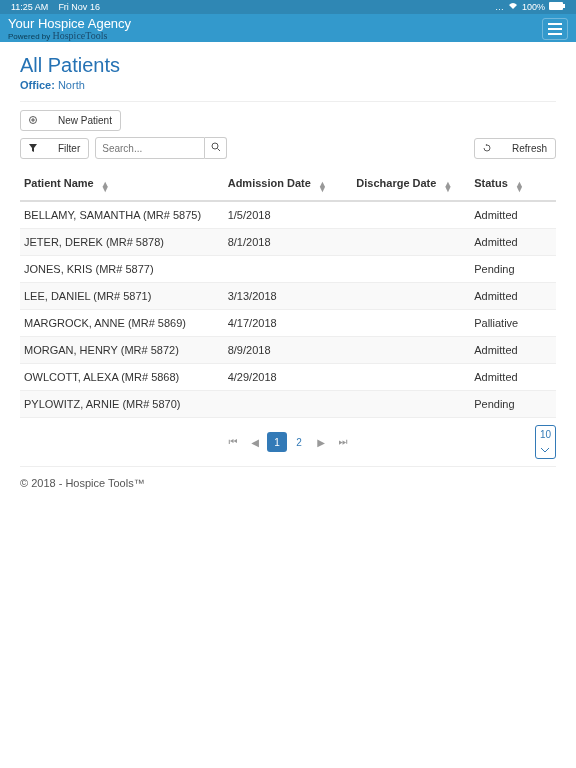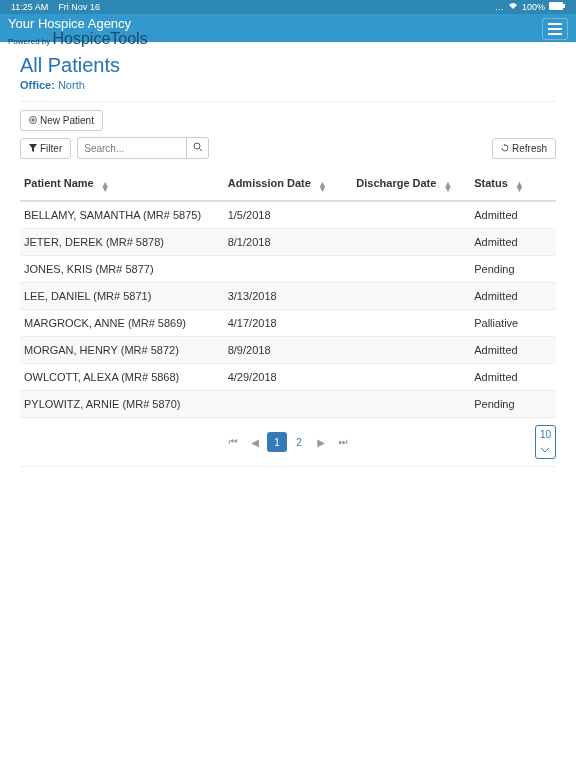--- a/index.html
+++ b/index.html
@@ -2,31 +2,31 @@
 <html><head>
 <meta charset="utf-8">
 <style>
 * { box-sizing: border-box; margin: 0; padding: 0; }
 body { font-family: -apple-system, BlinkMacSystemFont, "Segoe UI", Helvetica, Arial, sans-serif; font-size: 12px; color: #333; background: #fff; width: 576px; }
 .status-bar { background: #2f87b4; color: #fff; height: 14px; display: flex; justify-content: space-between; align-items: center; padding: 0 11px; font-size: 9px; }
 .status-right { display: flex; align-items: center; gap: 4px; }
 .header-bar { background: #3399cc; color: #fff; height: 28px; display: flex; justify-content: space-between; align-items: flex-start; padding: 2px 8px 0 8px; }
 .agency-title { font-size: 13px; font-weight: 400; color: #fff; }
 .powered-by { font-size: 8px; color: #0b3a52; margin-top: -1px; }
-.powered-by .logo { font-family: Liberation Sans, sans-serif; font-size: 16px; color: #1a4a6b; }
+.powered-by .logo { font-family: Liberation Serif, serif; font-size: 10px; color: #1a4a6b; }
 .hamburger { width: 26px; height: 22px; border: 1px solid rgba(255,255,255,0.3); border-radius: 3px; display: flex; flex-direction: column; justify-content: center; align-items: center; gap: 3px; margin-top: 2px; cursor: pointer; }
 .hamburger span { width: 14px; height: 2px; background: #fff; display: block; }
 .content { padding: 12px 20px; }
 .page-title { color: #2572b4; font-size: 20px; font-weight: 500; margin-bottom: 2px; }
 .office-line { font-size: 11px; margin-bottom: 10px; }
 .office-label { color: #2572b4; font-weight: 600; }
 .office-value { color: #337ab7; }
 hr.sep { border: none; border-top: 1px solid #eee; margin: 0 0 8px 0; }
 .toolbar-row { display: flex; justify-content: space-between; align-items: center; margin-bottom: 6px; }
-.btn { background: #fff; border: 1px solid #ccc; border-radius: 3px; padding: 4px 8px; font-size: 10px; color: #333; cursor: pointer; display: inline-flex; align-items: flex-end; gap: 3px; }
+.btn { background: #fff; border: 1px solid #ccc; border-radius: 3px; padding: 4px 8px; font-size: 10px; color: #333; cursor: pointer; display: inline-flex; align-items: flex-end; gap: 21px; }
 .filter-row { display: flex; align-items: center; gap: 6px; margin-bottom: 10px; justify-content: space-between; }
 .filter-left { display: flex; align-items: center; gap: 6px; }
 .search-wrap { display: flex; }
 .search-input { border: 1px solid #ccc; border-radius: 3px 0 0 3px; padding: 4px 6px; font-size: 10px; width: 110px; height: 22px; }
 .search-btn { border: 1px solid #ccc; border-left: none; border-radius: 0 3px 3px 0; background: #fff; width: 22px; height: 22px; cursor: pointer; display: flex; align-items: center; justify-content: center; font-size: 10px; color: #555; }
 table.patients { width: 100%; border-collapse: collapse; font-size: 11px; }
 table.patients th { text-align: left; padding: 8px 4px; border-bottom: 2px solid #ddd; font-weight: 700; color: #333; font-size: 11px; }
 table.patients th .sort { margin-left: 4px; color: #999; font-size: 9px; display: inline-flex; flex-direction: column; line-height: 5px; }
 table.patients td { padding: 7px 4px; border-bottom: 1px solid #eee; }
 table.patients tr:nth-child(even) td { background: #f9f9f9; }
@@ -227,13 +227,14 @@
       <span>10</span>
       <span>
         <svg width="8" height="5" viewBox="0 0 8 5">
             <path d="M0 0 L4 4 L8 0" fill="none" stroke="#337ab7" stroke-width="1"></path>
           </svg>
       </span>
     </div>
   </div>
 
   <hr class="sep">
+  <div class="footer">© 2018 - Hospice Tools™</div>
 </div>
 
 </body></html>

